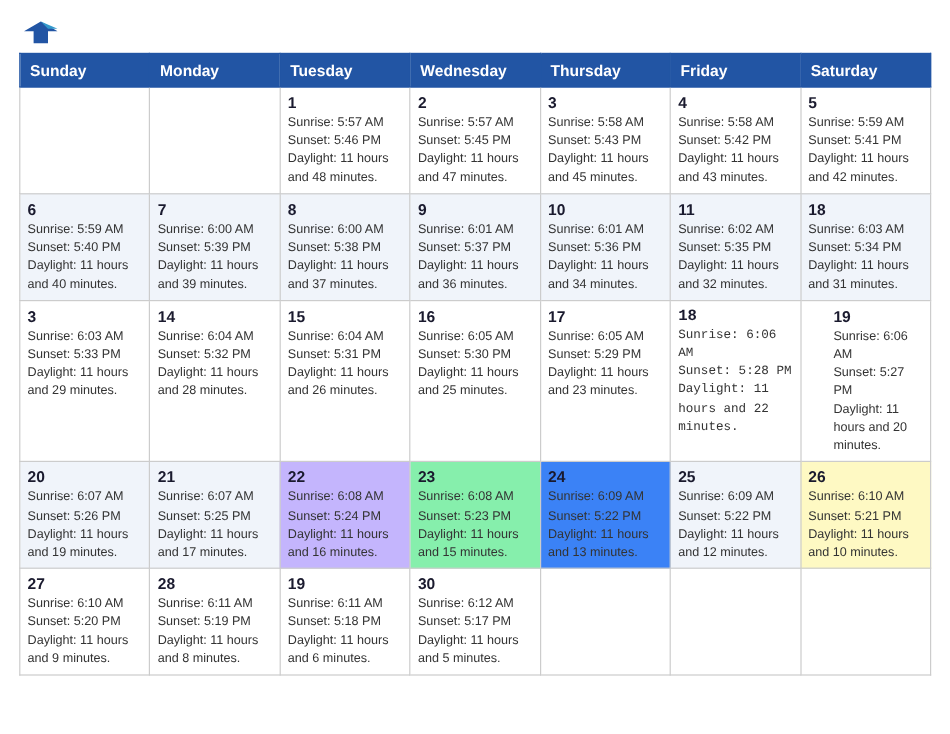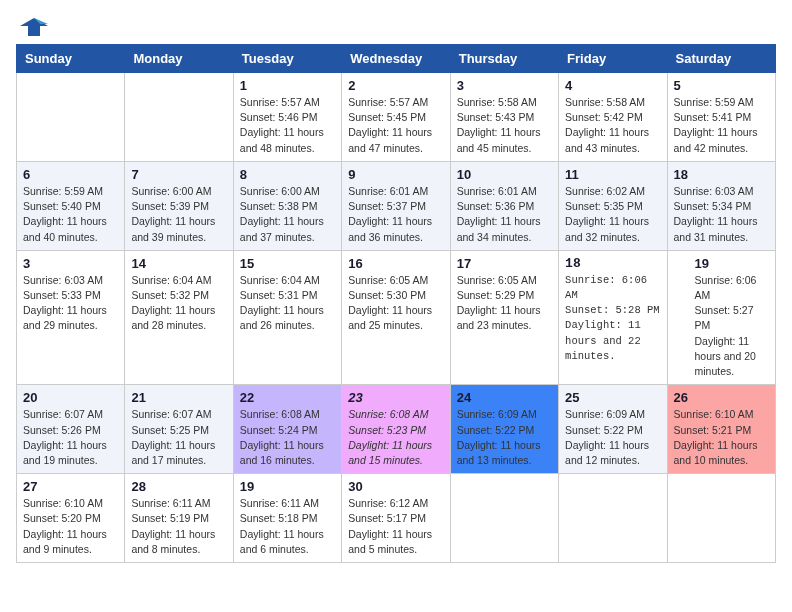--- a/index.html
+++ b/index.html
@@ -257,39 +257,39 @@
           <div class="day-info" style="white-space: pre-line;">Sunrise: 6:07 AM
 Sunset: 5:25 PM
 Daylight: 11 hours and 17 minutes.</div>
         </td>
         <td style="background: #c4b5fd;">
           <span class="day-number">22</span>
           <div class="day-info" style="white-space: pre-line;">Sunrise: 6:08 AM
 Sunset: 5:24 PM
 Daylight: 11 hours and 16 minutes.</div>
         </td>
-        <td style="background: #f0abfc; font-style: italic;">
+        <td style="background: #86efac;">
           <span class="day-number">23</span>
           <div class="day-info" style="white-space: pre-line;">Sunrise: 6:08 AM
 Sunset: 5:23 PM
 Daylight: 11 hours and 15 minutes.</div>
         </td>
         <td style="background: #3b82f6;">
           <span class="day-number">24</span>
           <div class="day-info" style="white-space: pre-line;">Sunrise: 6:09 AM
 Sunset: 5:22 PM
 Daylight: 11 hours and 13 minutes.</div>
         </td>
         <td style="background: rgb(240, 244, 250);">
           <span class="day-number">25</span>
           <div class="day-info" style="white-space: pre-line;">Sunrise: 6:09 AM
 Sunset: 5:22 PM
 Daylight: 11 hours and 12 minutes.</div>
         </td>
-        <td style="background: #fca5a5;">
+        <td style="background: #fef9c3;">
           <span class="day-number">26</span>
           <div class="day-info" style="white-space: pre-line;">Sunrise: 6:10 AM
 Sunset: 5:21 PM
 Daylight: 11 hours and 10 minutes.</div>
         </td>
       </tr>
       <tr>
         <td style="background: rgb(255, 255, 255);">
           <span class="day-number">27</span>
           <div class="day-info" style="white-space: pre-line;">Sunrise: 6:10 AM

